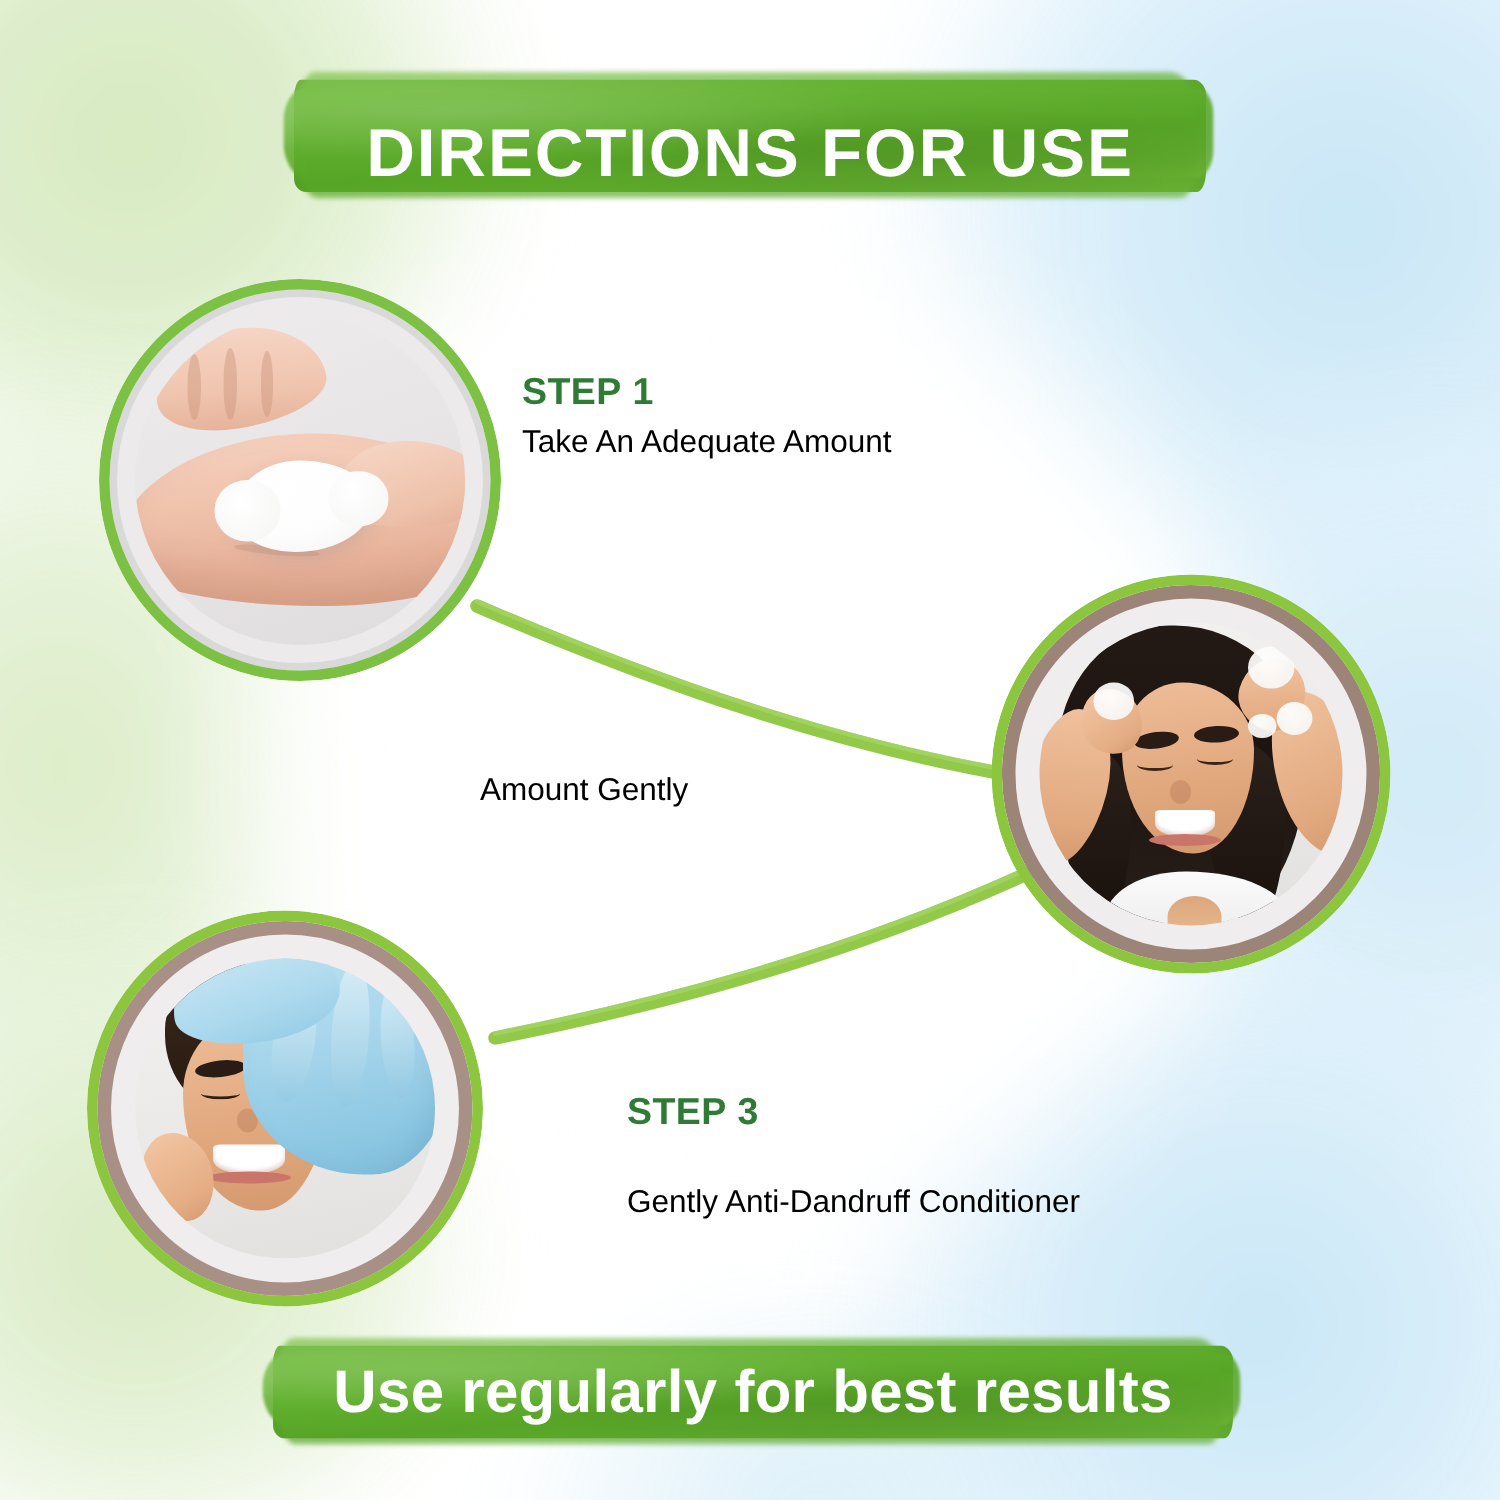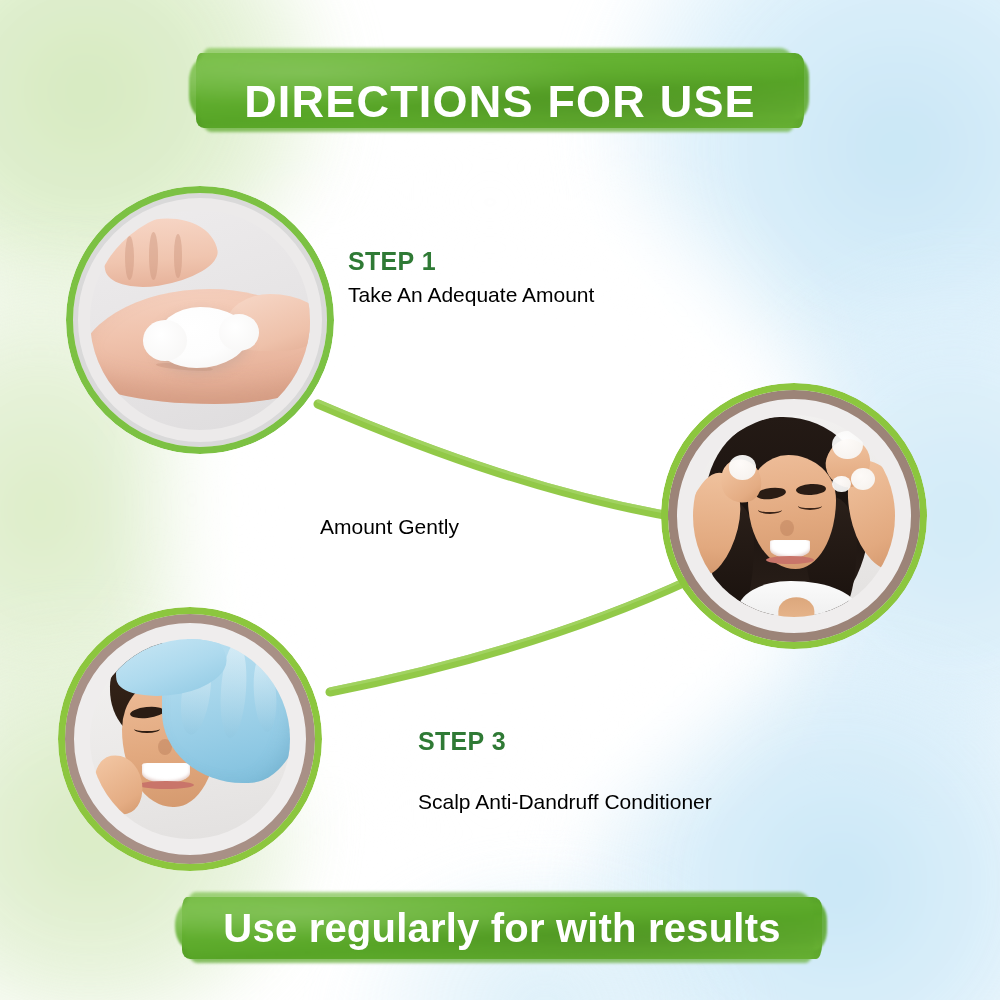--- a/index.html
+++ b/index.html
@@ -508,22 +508,22 @@
     </div>
     <div class="ring-outer"></div>
   </div>
 
   <div class="step-block" id="step-3">
     <p class="step-label">
       <span>STEP</span><span class="num"> 3</span>
     </p>
     <p class="step-desc">
       <br>
-      <span>Scalp Anti-Dandruff Conditioner</span>
+      <span>Gently Anti-Dandruff Conditioner</span>
     </p>
   </div>
 
   <div class="banner" id="banner-bottom">
     <div class="banner-paint"></div>
-    <span class="banner-text">Use regularly for with results</span>
+    <span class="banner-text">Use regularly for best results</span>
   </div>
 
 </div>
 
 </body></html>

